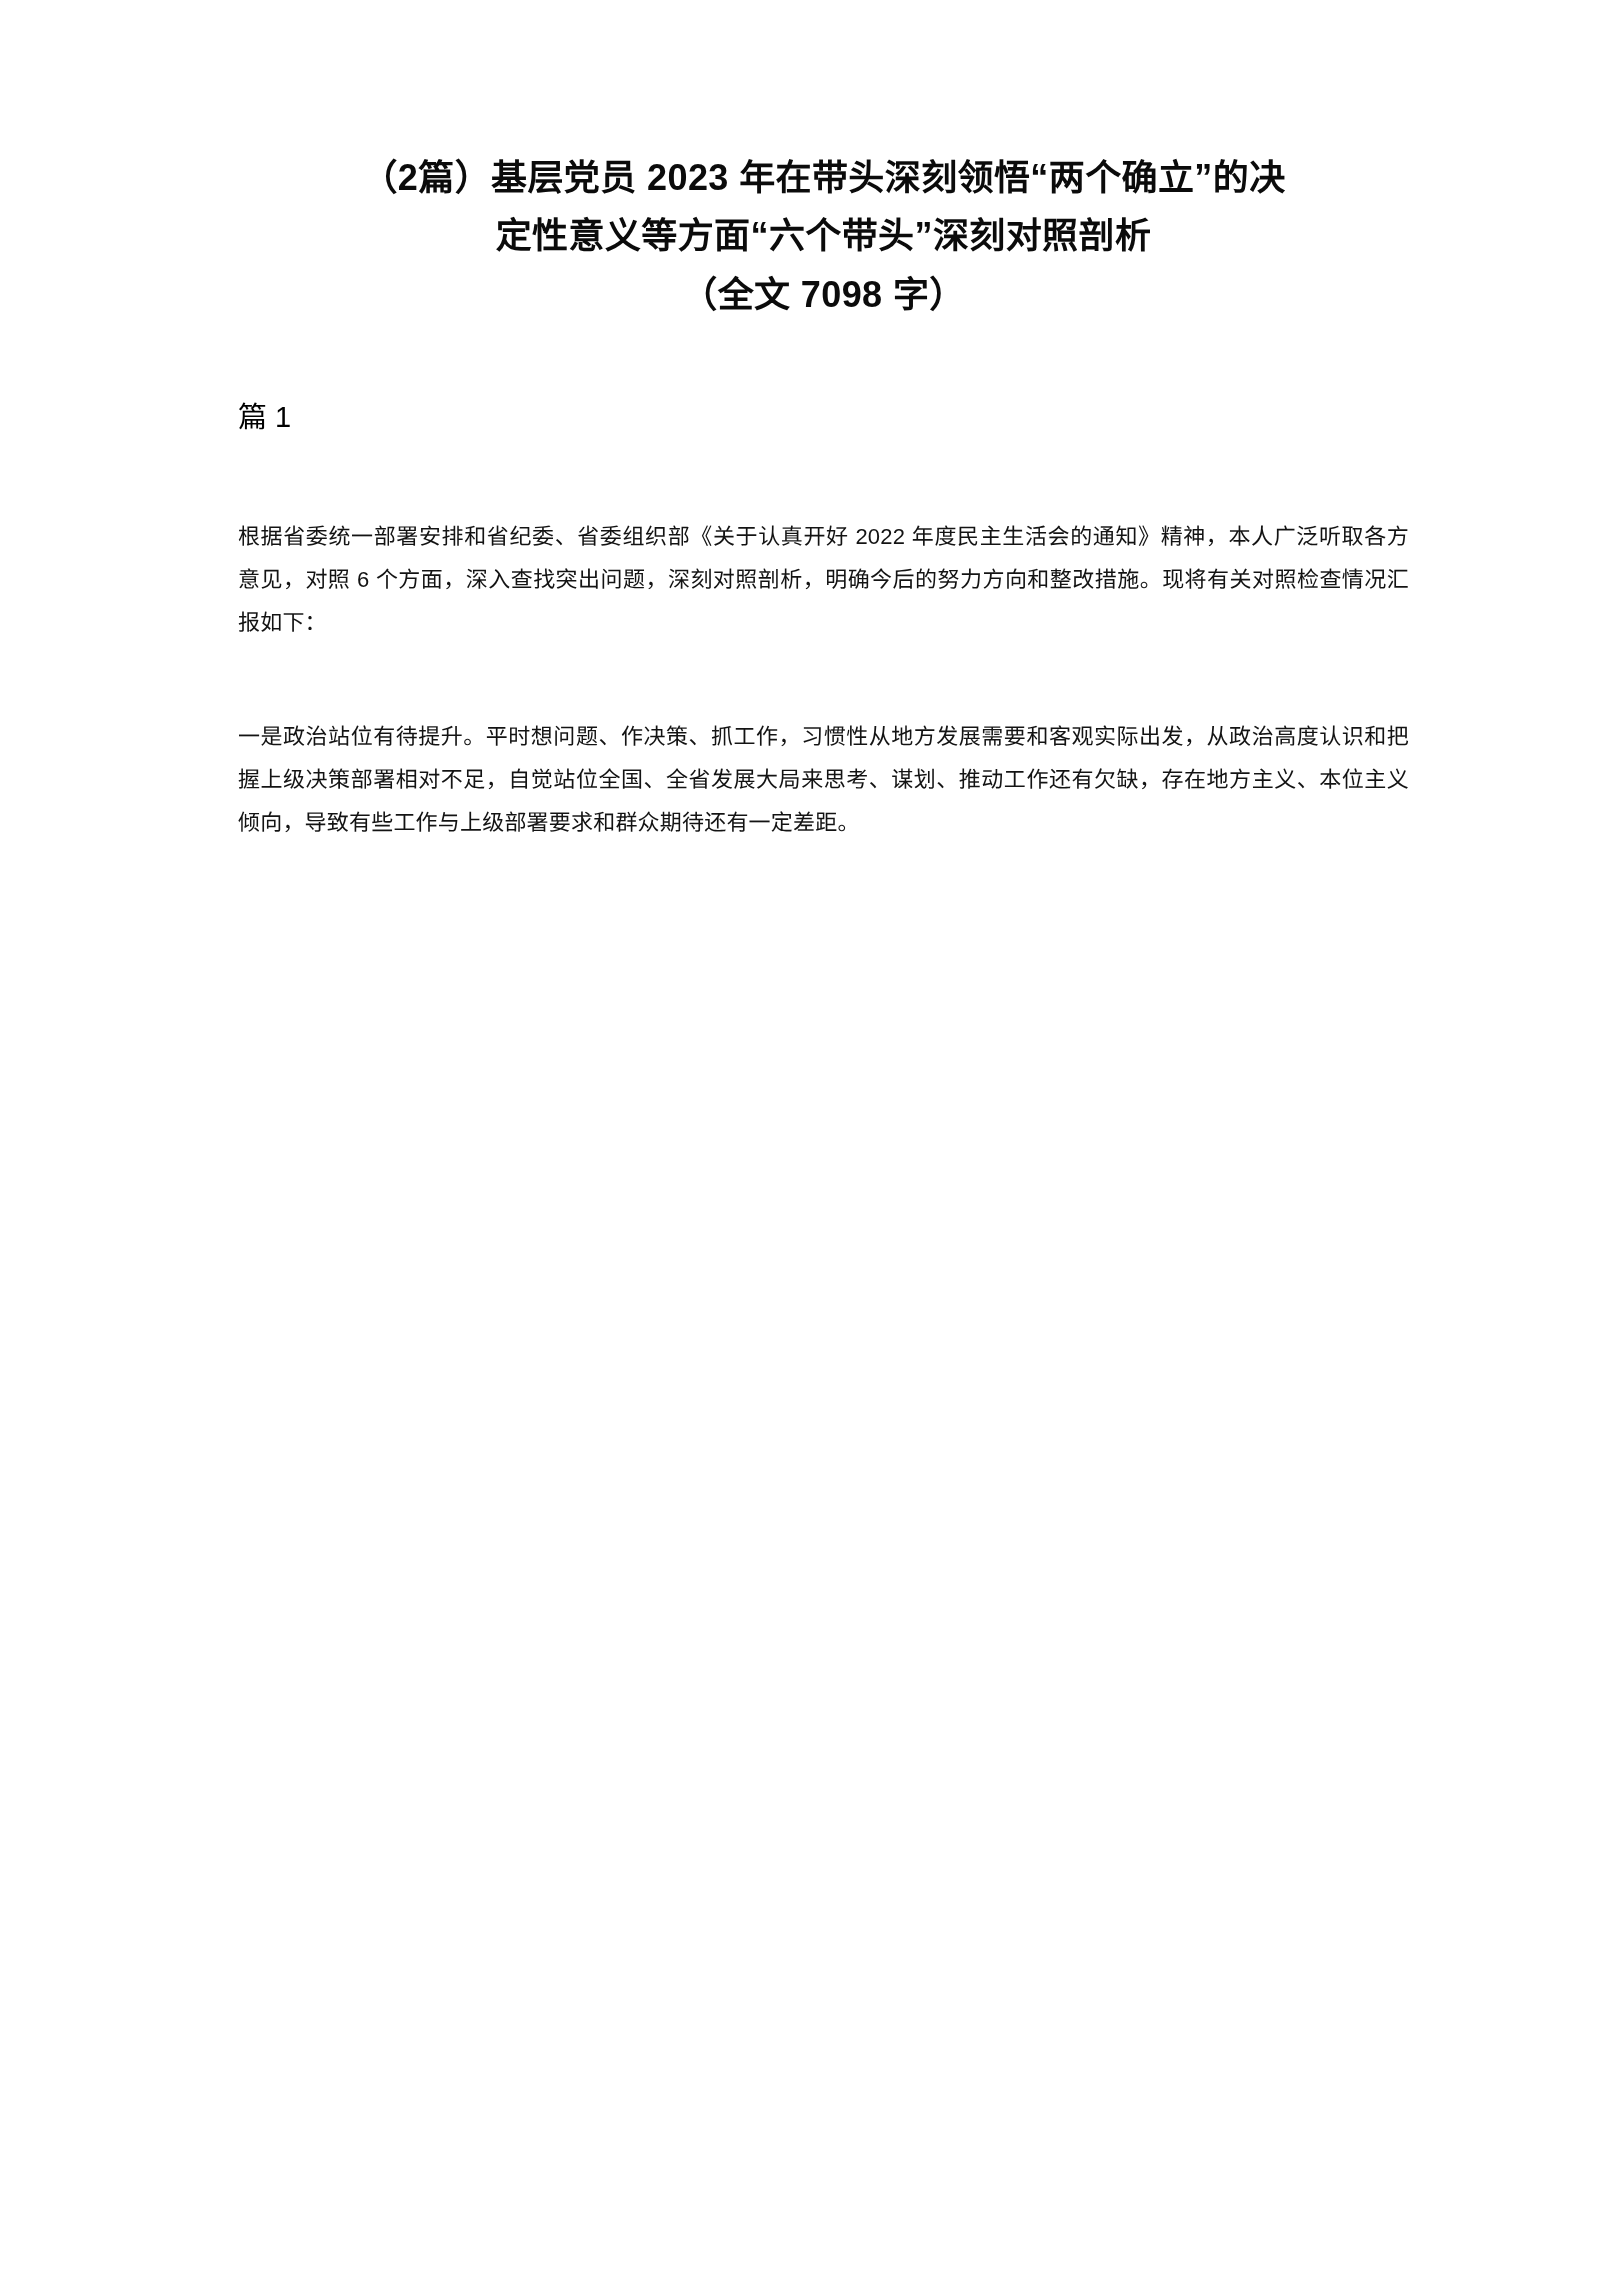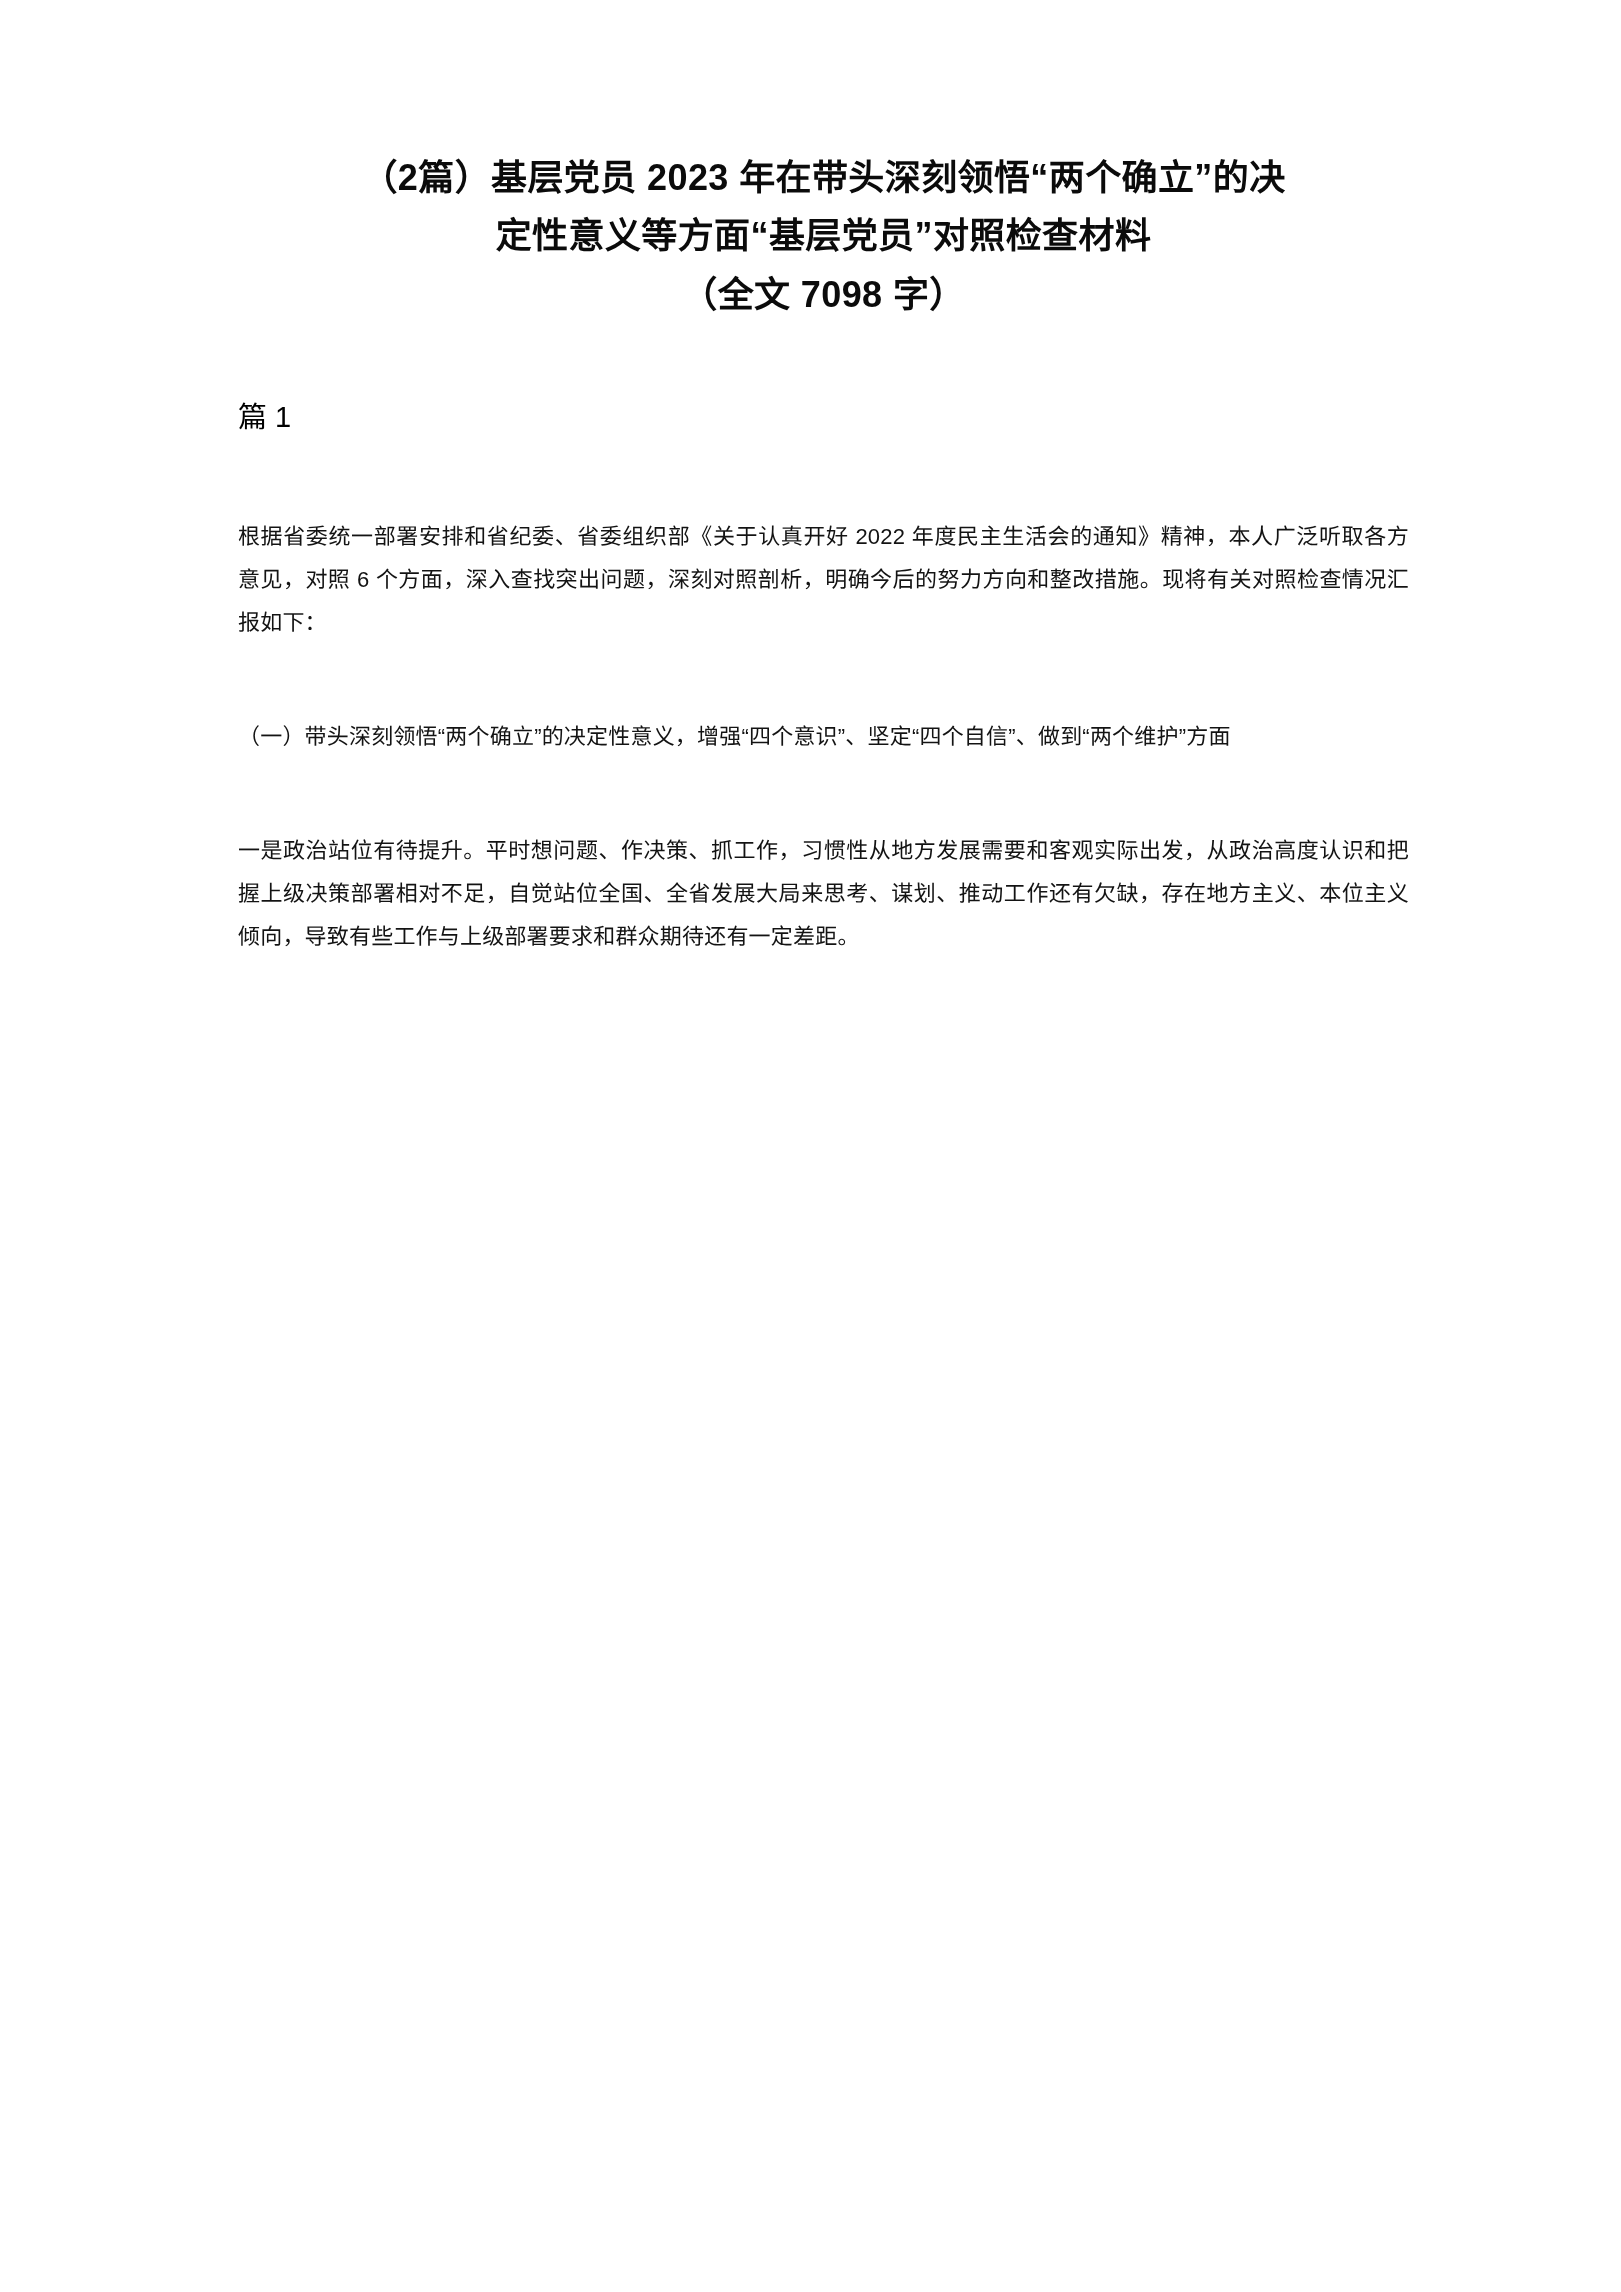--- a/index.html
+++ b/index.html
@@ -70,31 +70,30 @@
   }
 </style>
 </head>
 <body>
 
 <div class="page">
   <div class="content">
 
     <h1 class="doc-title">
       <span class="t-line t-line-1">（2篇）基层党员 2023 年在带头深刻领悟“两个确立”的决</span>
-      <span class="t-line t-line-2">定性意义等方面“基层党员”对照检查材料</span>
+      <span class="t-line t-line-2">定性意义等方面“六个带头”深刻对照剖析</span>
       <span class="t-line t-line-3">（全文 7098 字）</span>
     </h1>
 
     <div class="body-block">
 
       <p class="section-label">篇 1</p>
 
       <p class="para gap-xl">根据省委统一部署安排和省纪委、省委组织部《关于认真开好 2022 年度民主生活会的通知》精神，本人广泛听取各方意见，对照 6 个方面，深入查找突出问题，深刻对照剖析，明确今后的努力方向和整改措施。现将有关对照检查情况汇报如下：</p>
 
 
-      <p class="para gap-xl">（一）带头深刻领悟“两个确立”的决定性意义，增强“四个意识”、坚定“四个自信”、做到“两个维护”方面</p>
 
       <p class="para gap-xl">一是政治站位有待提升。平时想问题、作决策、抓工作，习惯性从地方发展需要和客观实际出发，从政治高度认识和把握上级决策部署相对不足，自觉站位全国、全省发展大局来思考、谋划、推动工作还有欠缺，存在地方主义、本位主义倾向，导致有些工作与上级部署要求和群众期待还有一定差距。</p>
 
     </div>
   </div>
 </div>
 
 
 </body></html>

